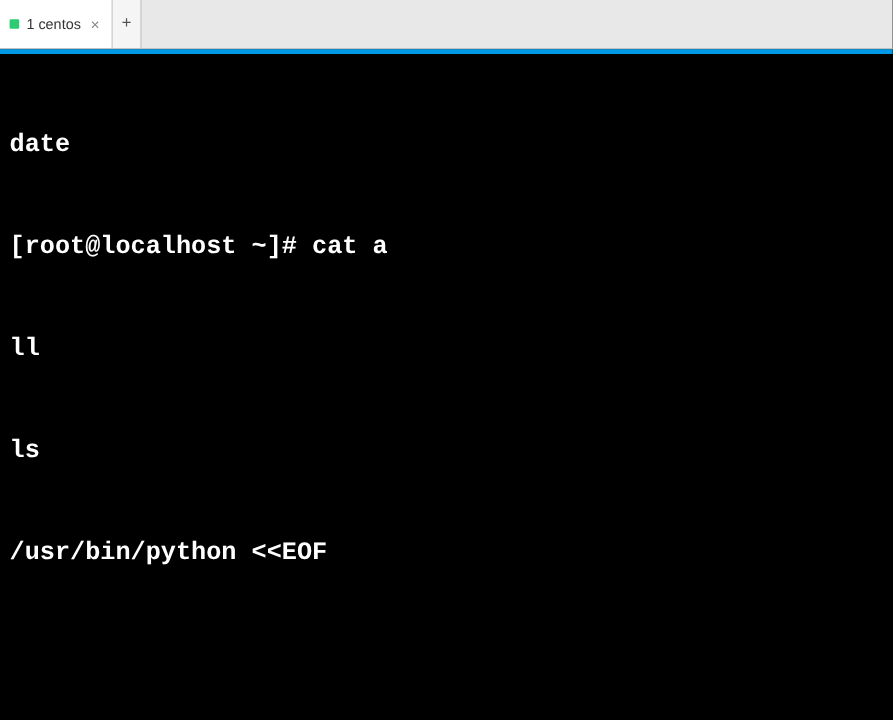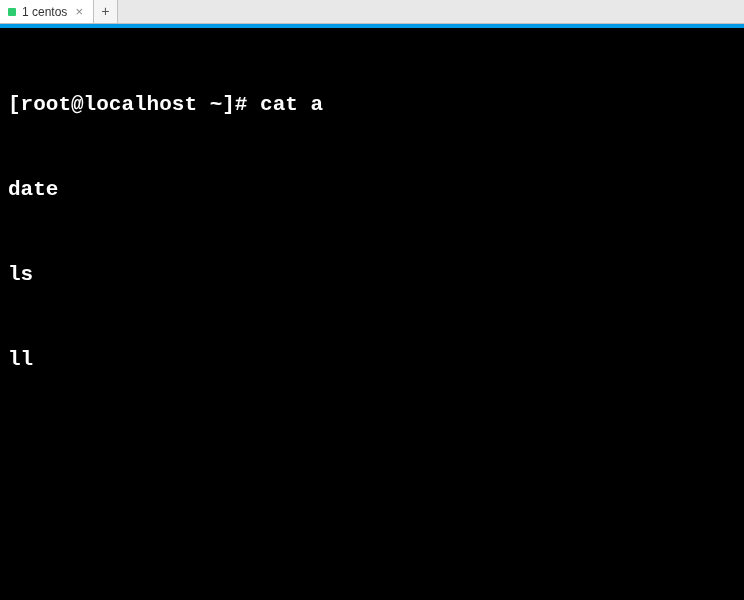--- a/index.html
+++ b/index.html
@@ -9,21 +9,21 @@
     }
     body {
       width: 744px;
       height: 600px;
       background: #000;
       font-family: Consolas, 'Courier New', monospace;
       overflow: hidden;
     }
     .tab-bar {
       background: #e8e8e8;
-      height: 24px;
+      height: 41px;
       display: flex;
       align-items: stretch;
       border-bottom: 1px solid #c0c0c0;
     }
     .tab {
       display: flex;
       align-items: center;
       padding: 0 8px;
       background: #fff;
       border-right: 1px solid #c0c0c0;
@@ -85,24 +85,25 @@
     <span class="tab-label">1 centos</span>
     <span class="tab-close">×</span>
   </div>
   <div class="tab-add">
     <span>+</span>
   </div>
 </div>
 <div class="accent-bar"></div>
 
 <div class="terminal">
+  <span class="terminal-line">date</span>
   <span class="terminal-line">[root@localhost ~]# cat a</span>
-  <span class="terminal-line">date</span>
+  <span class="terminal-line">ll</span>
   <span class="terminal-line">ls</span>
-  <span class="terminal-line">ll</span>
+  <span class="terminal-line">/usr/bin/python &lt;&lt;EOF</span>
   
   
   
   
   
   
   
   
   
   

